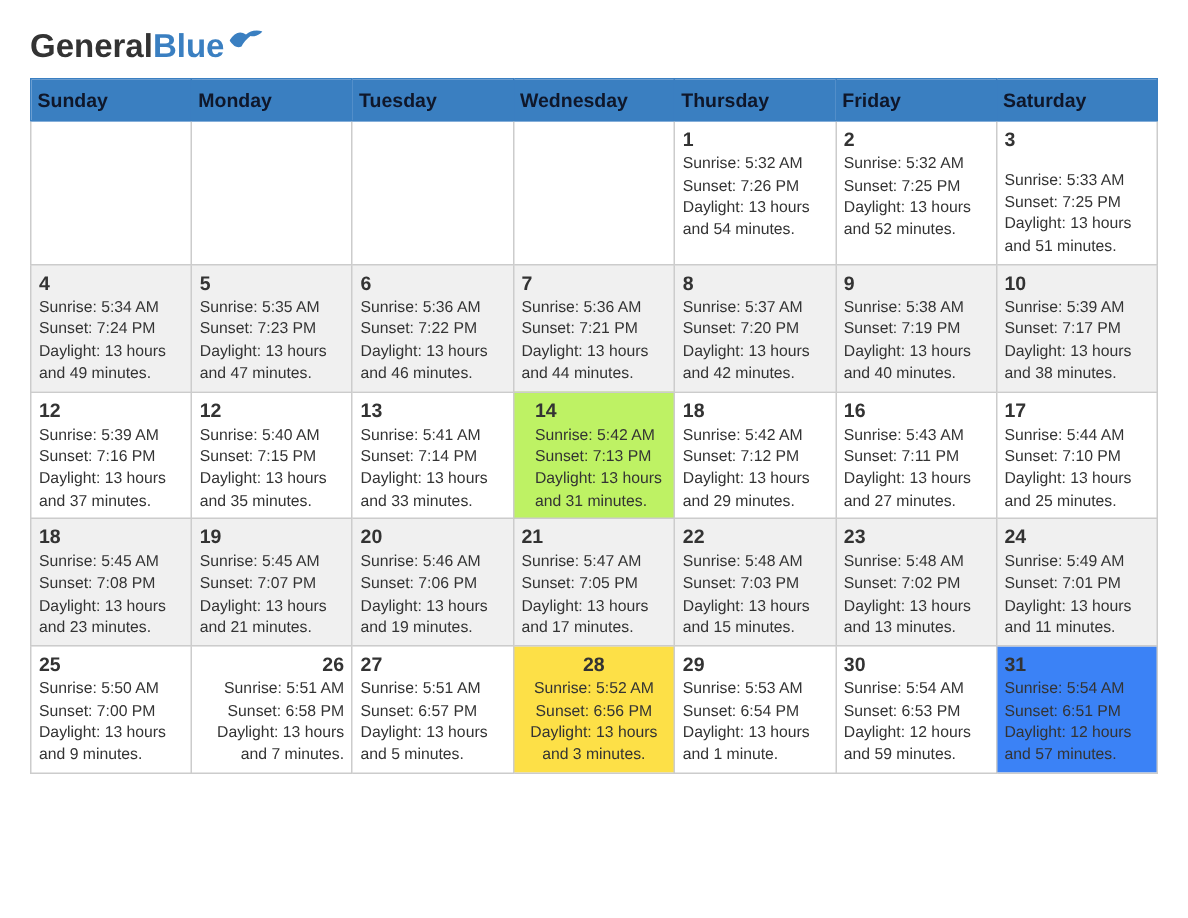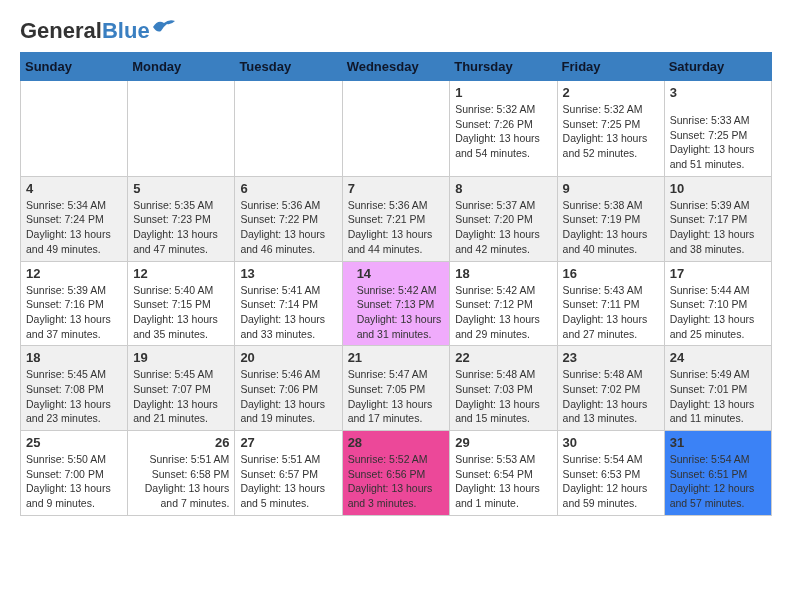--- a/index.html
+++ b/index.html
@@ -207,21 +207,21 @@
 Daylight: 13 hours
 and 35 minutes.</div>
         </td>
         <td style="background: rgb(255, 255, 255);">
           <span class="day-number">13</span>
           <div class="day-info" style="white-space: pre-line;">Sunrise: 5:41 AM
 Sunset: 7:14 PM
 Daylight: 13 hours
 and 33 minutes.</div>
         </td>
-        <td style="background: #f0abfc; padding-left: 14px;">
+        <td style="background: #bef264; padding-left: 14px;">
           <span class="day-number">14</span>
           <div class="day-info" style="white-space: pre-line;">Sunrise: 5:42 AM
 Sunset: 7:13 PM
 Daylight: 13 hours
 and 31 minutes.</div>
         </td>
         <td style="background: rgb(255, 255, 255);">
           <span class="day-number">18</span>
           <div class="day-info" style="white-space: pre-line;">Sunrise: 5:42 AM
 Sunset: 7:12 PM
@@ -309,21 +309,21 @@
 Daylight: 13 hours
 and 7 minutes.</div>
         </td>
         <td style="background: rgb(255, 255, 255);">
           <span class="day-number">27</span>
           <div class="day-info" style="white-space: pre-line;">Sunrise: 5:51 AM
 Sunset: 6:57 PM
 Daylight: 13 hours
 and 5 minutes.</div>
         </td>
-        <td style="background: #ec4899;">
+        <td style="background: #fde047; text-align: center;">
           <span class="day-number">28</span>
           <div class="day-info" style="white-space: pre-line;">Sunrise: 5:52 AM
 Sunset: 6:56 PM
 Daylight: 13 hours
 and 3 minutes.</div>
         </td>
         <td style="background: rgb(255, 255, 255);">
           <span class="day-number">29</span>
           <div class="day-info" style="white-space: pre-line;">Sunrise: 5:53 AM
 Sunset: 6:54 PM

